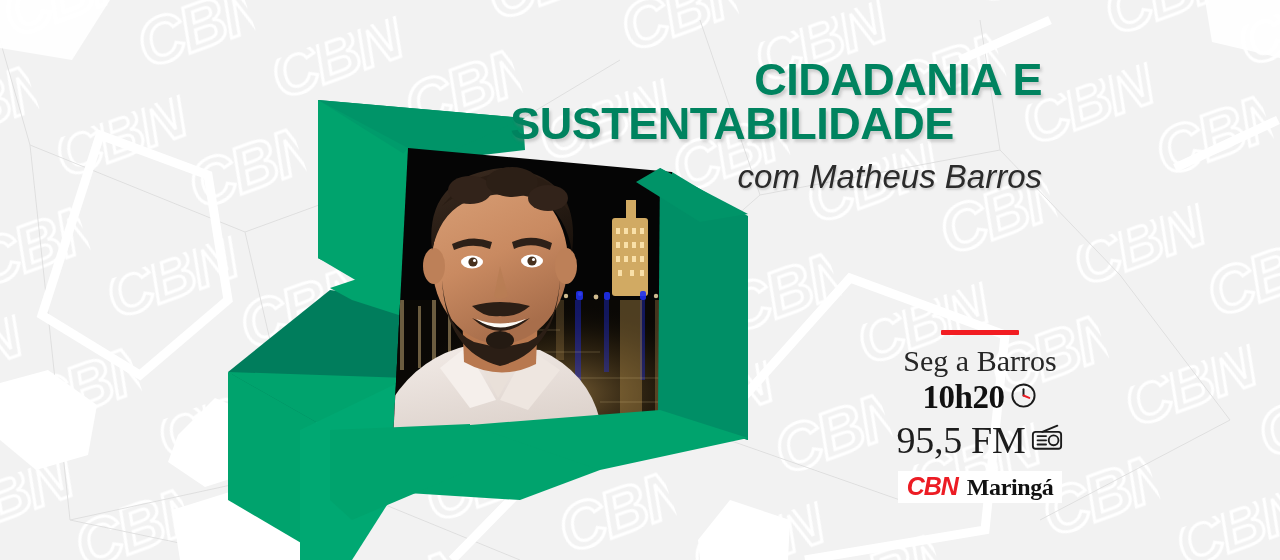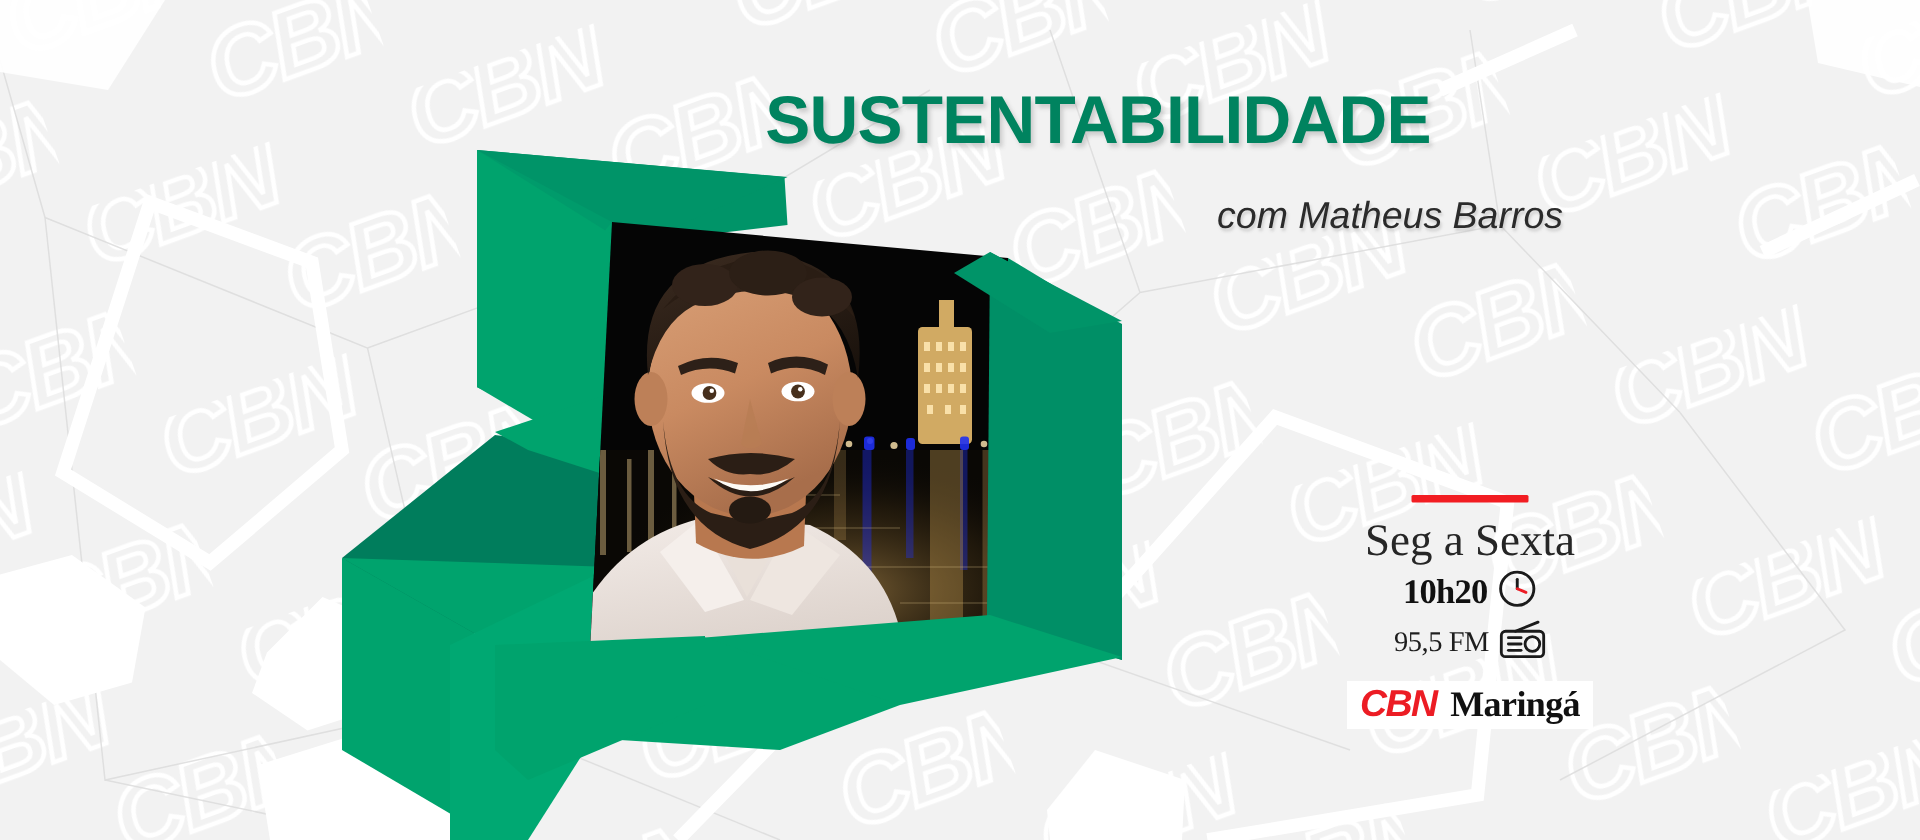--- a/index.html
+++ b/index.html
@@ -33,24 +33,24 @@
     font-weight:bold;
     color:#00835f;
     letter-spacing:-0.5px;
     line-height:0.98;
     white-space:nowrap;
     text-shadow:2px 3px 3px rgba(120,120,120,0.30);
   }
   #title-line-1 { font-size:45px; }
   #title-line-2 { font-size:45px;text-align:center; }
   #subtitle {
-    margin-top:28px;
+    margin-top:12px;
     font-family:"Liberation Sans", sans-serif;
     font-style:italic;
-    font-size:25px;
+    font-size:33px;
     color:#2b2b2b;
     white-space:nowrap;
     text-shadow:1px 2px 2px rgba(140,140,140,0.35);
   }
 
   
   #schedule-block {
     position:absolute;
     left:880px;
     top:330px;
@@ -75,27 +75,27 @@
   .row-ic {
     display:flex;
     align-items:center;
     justify-content:center;
     gap:6px;
     margin-top:2px;
   }
   #time-text {
     font-family:"Liberation Serif", serif;
     font-weight:bold;
-    font-size:23px;
+    font-size:33px;
     color:#111;
     letter-spacing:-0.5px;
   }
   #freq-text {
     font-family:"Liberation Serif", serif;
-    font-size:19px;
+    font-size:38px;
     color:#1d1d1d;
     letter-spacing:-0.3px;
   }
   .ic { display:block; }
 
   
   #cbn-logo {
     margin-top:9px;
     display:inline-flex;
     align-items:baseline;
@@ -329,29 +329,30 @@
       <path d="M470 425 L660 410 L748 438 L600 470 L470 470 Z" fill="#00a36d"></path>
       <path d="M392 460 L470 425 L600 470 L520 500 L392 492 Z" fill="#00a36d"></path>
 
       <path d="M330 430 L470 424 L470 470 L352 520 L330 500 Z" fill="#00a36d"></path>
 
       <path d="M660 168 L748 214 L700 222 L636 182 Z" fill="#009468"></path>
     </svg>
   </div>
 
   <div id="title-block">
+    <div class="title-line" id="title-line-1">CIDADANIA E</div>
     <div class="title-line" id="title-line-2">SUSTENTABILIDADE</div>
     <div id="subtitle">com Matheus Barros</div>
   </div>
 
   <div id="schedule-block">
 
     <div id="red-rule"></div>
 
-    <div id="days-text">Seg a Sexta</div>
+    <div id="days-text">Seg a Barros</div>
 
     <div class="row-ic">
       <span id="time-text">10h20</span>
       <span class="ic">
         <svg width="27" height="27" viewBox="0 0 28 28" xmlns="http://www.w3.org/2000/svg">
           <circle cx="14" cy="14" r="11.5" fill="none" stroke="#1b1b1b" stroke-width="2"></circle>
           <line x1="14" y1="14" x2="14" y2="7.5" stroke="#1b1b1b" stroke-width="2" stroke-linecap="round"></line>
           <line x1="14" y1="14" x2="20" y2="16.5" stroke="#ec1c24" stroke-width="2" stroke-linecap="round"></line>
         </svg>
       </span>

